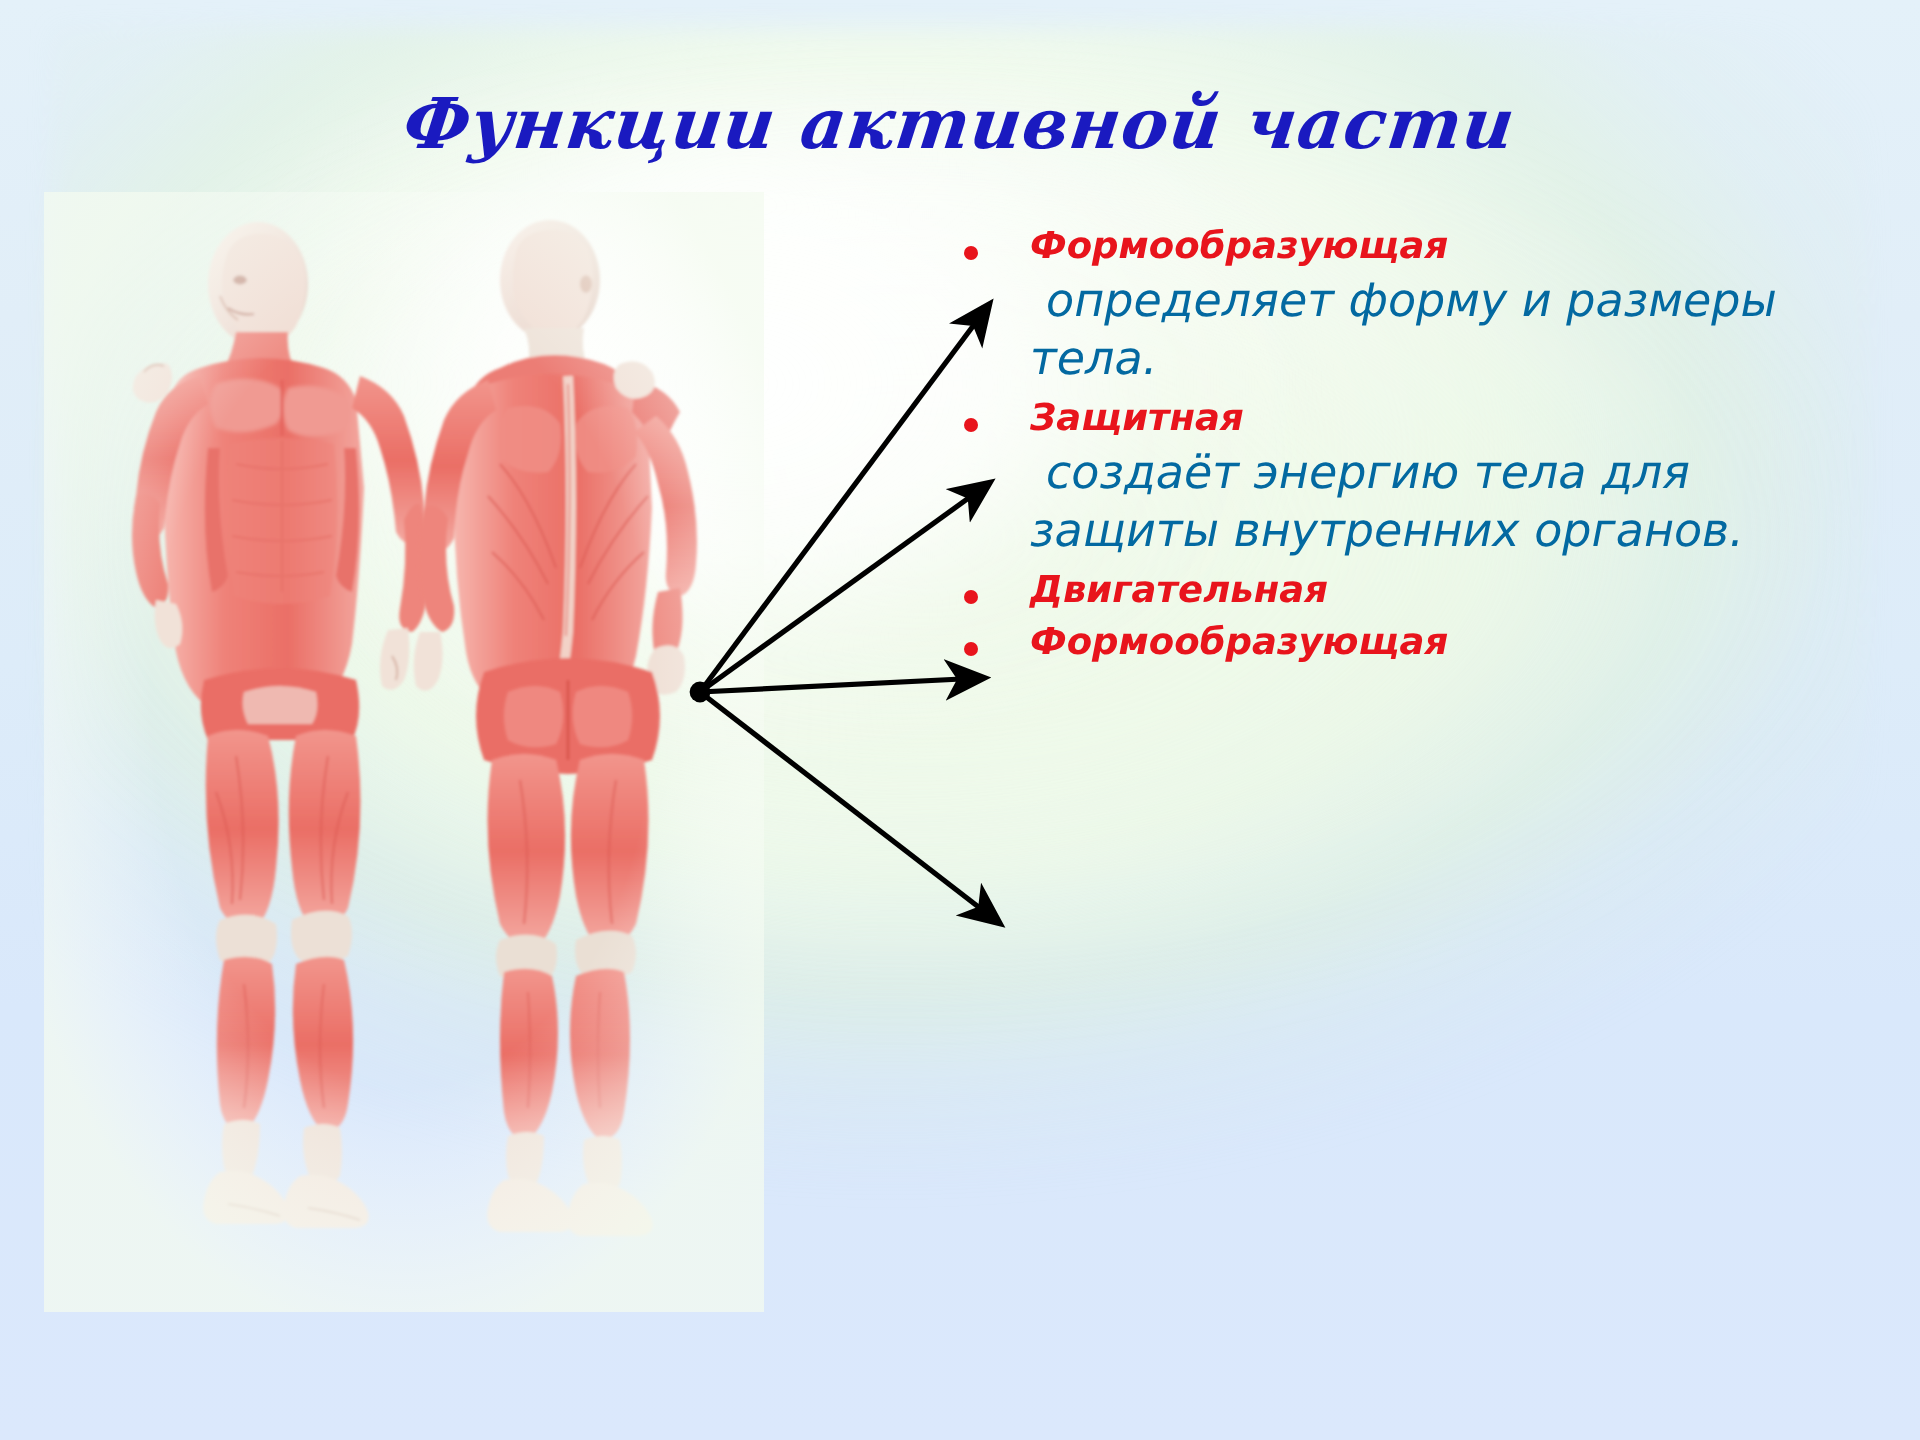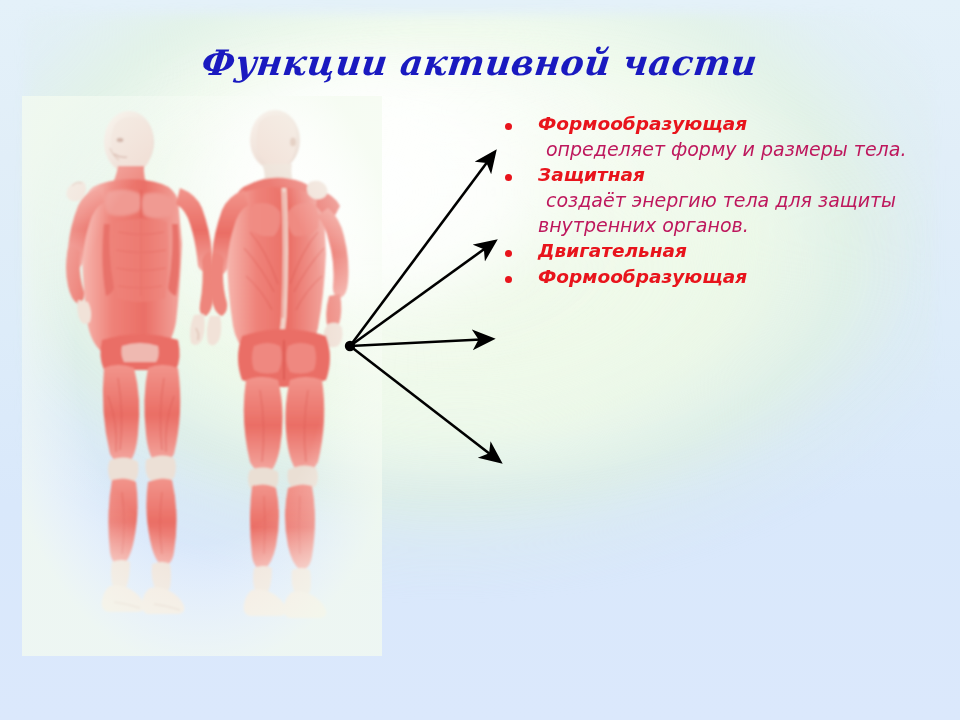--- a/index.html
+++ b/index.html
@@ -89,21 +89,21 @@
 
   
   .figures { position: absolute; left: 22px; top: 96px; width: 360px; height: 560px; }
 
   
   .arrows { position: absolute; left: 0; top: 0; width: 960px; height: 720px; }
 
   
   .content {
     position: absolute;
-    left: 500px; top: 112px;
+    left: 477px; top: 112px;
     width: 450px;
   }
   .item { position: relative; margin-bottom: 2px; }
   .bullet {
     position: absolute;
     left: 5px; top: 11px;
     width: 7px; height: 7px;
     border-radius: 50%;
     background: #e8141c;
   }
@@ -113,23 +113,23 @@
     font-size: 18.5px;
     font-weight: bold;
     font-style: italic;
     color: #e8141c;
     line-height: 1.30;
     white-space: nowrap;
   }
   .body {
     margin: 0 0 0 38px;
     font-family: "DejaVu Sans", sans-serif;
-    font-size: 19px;
+    font-size: 23px;
     font-style: italic;
-    color: #be185d;
+    color: #0369a1;
     line-height: 1.28;
     text-indent: 8px;
   }
   .body.tight { line-height: 1.26; }
 </style>
 </head>
 <body>
 
 <div id="slide">
 

